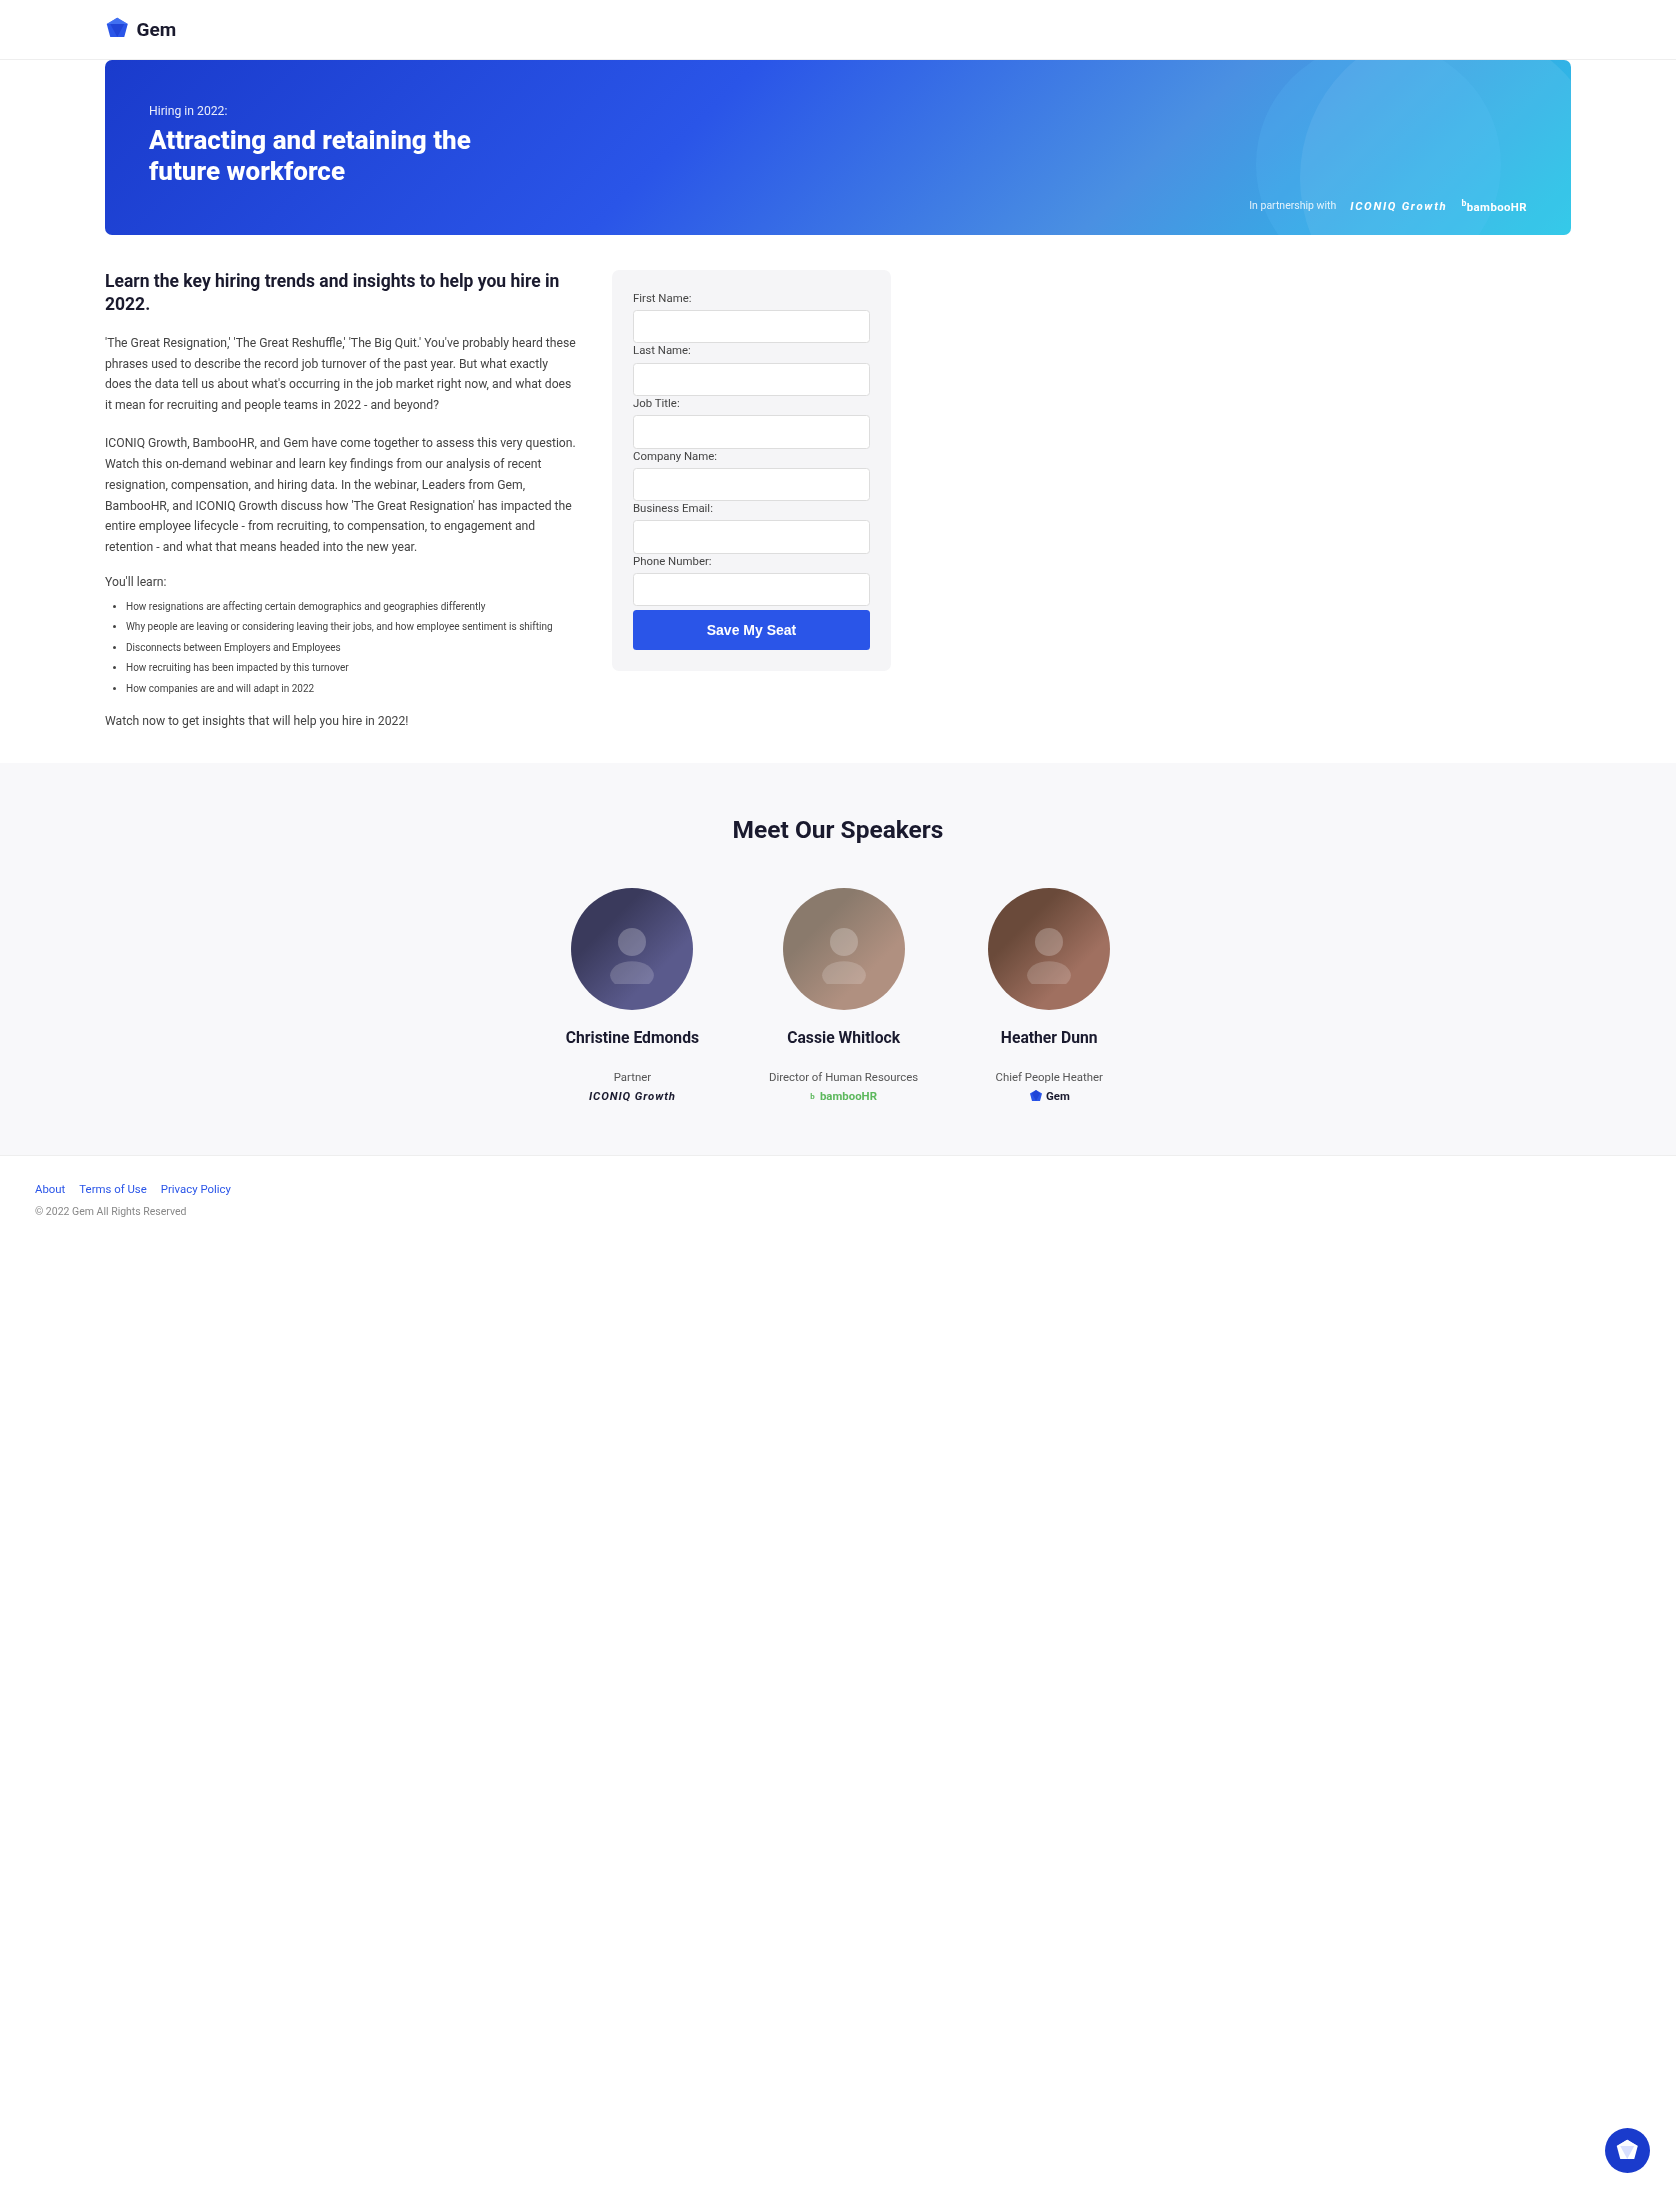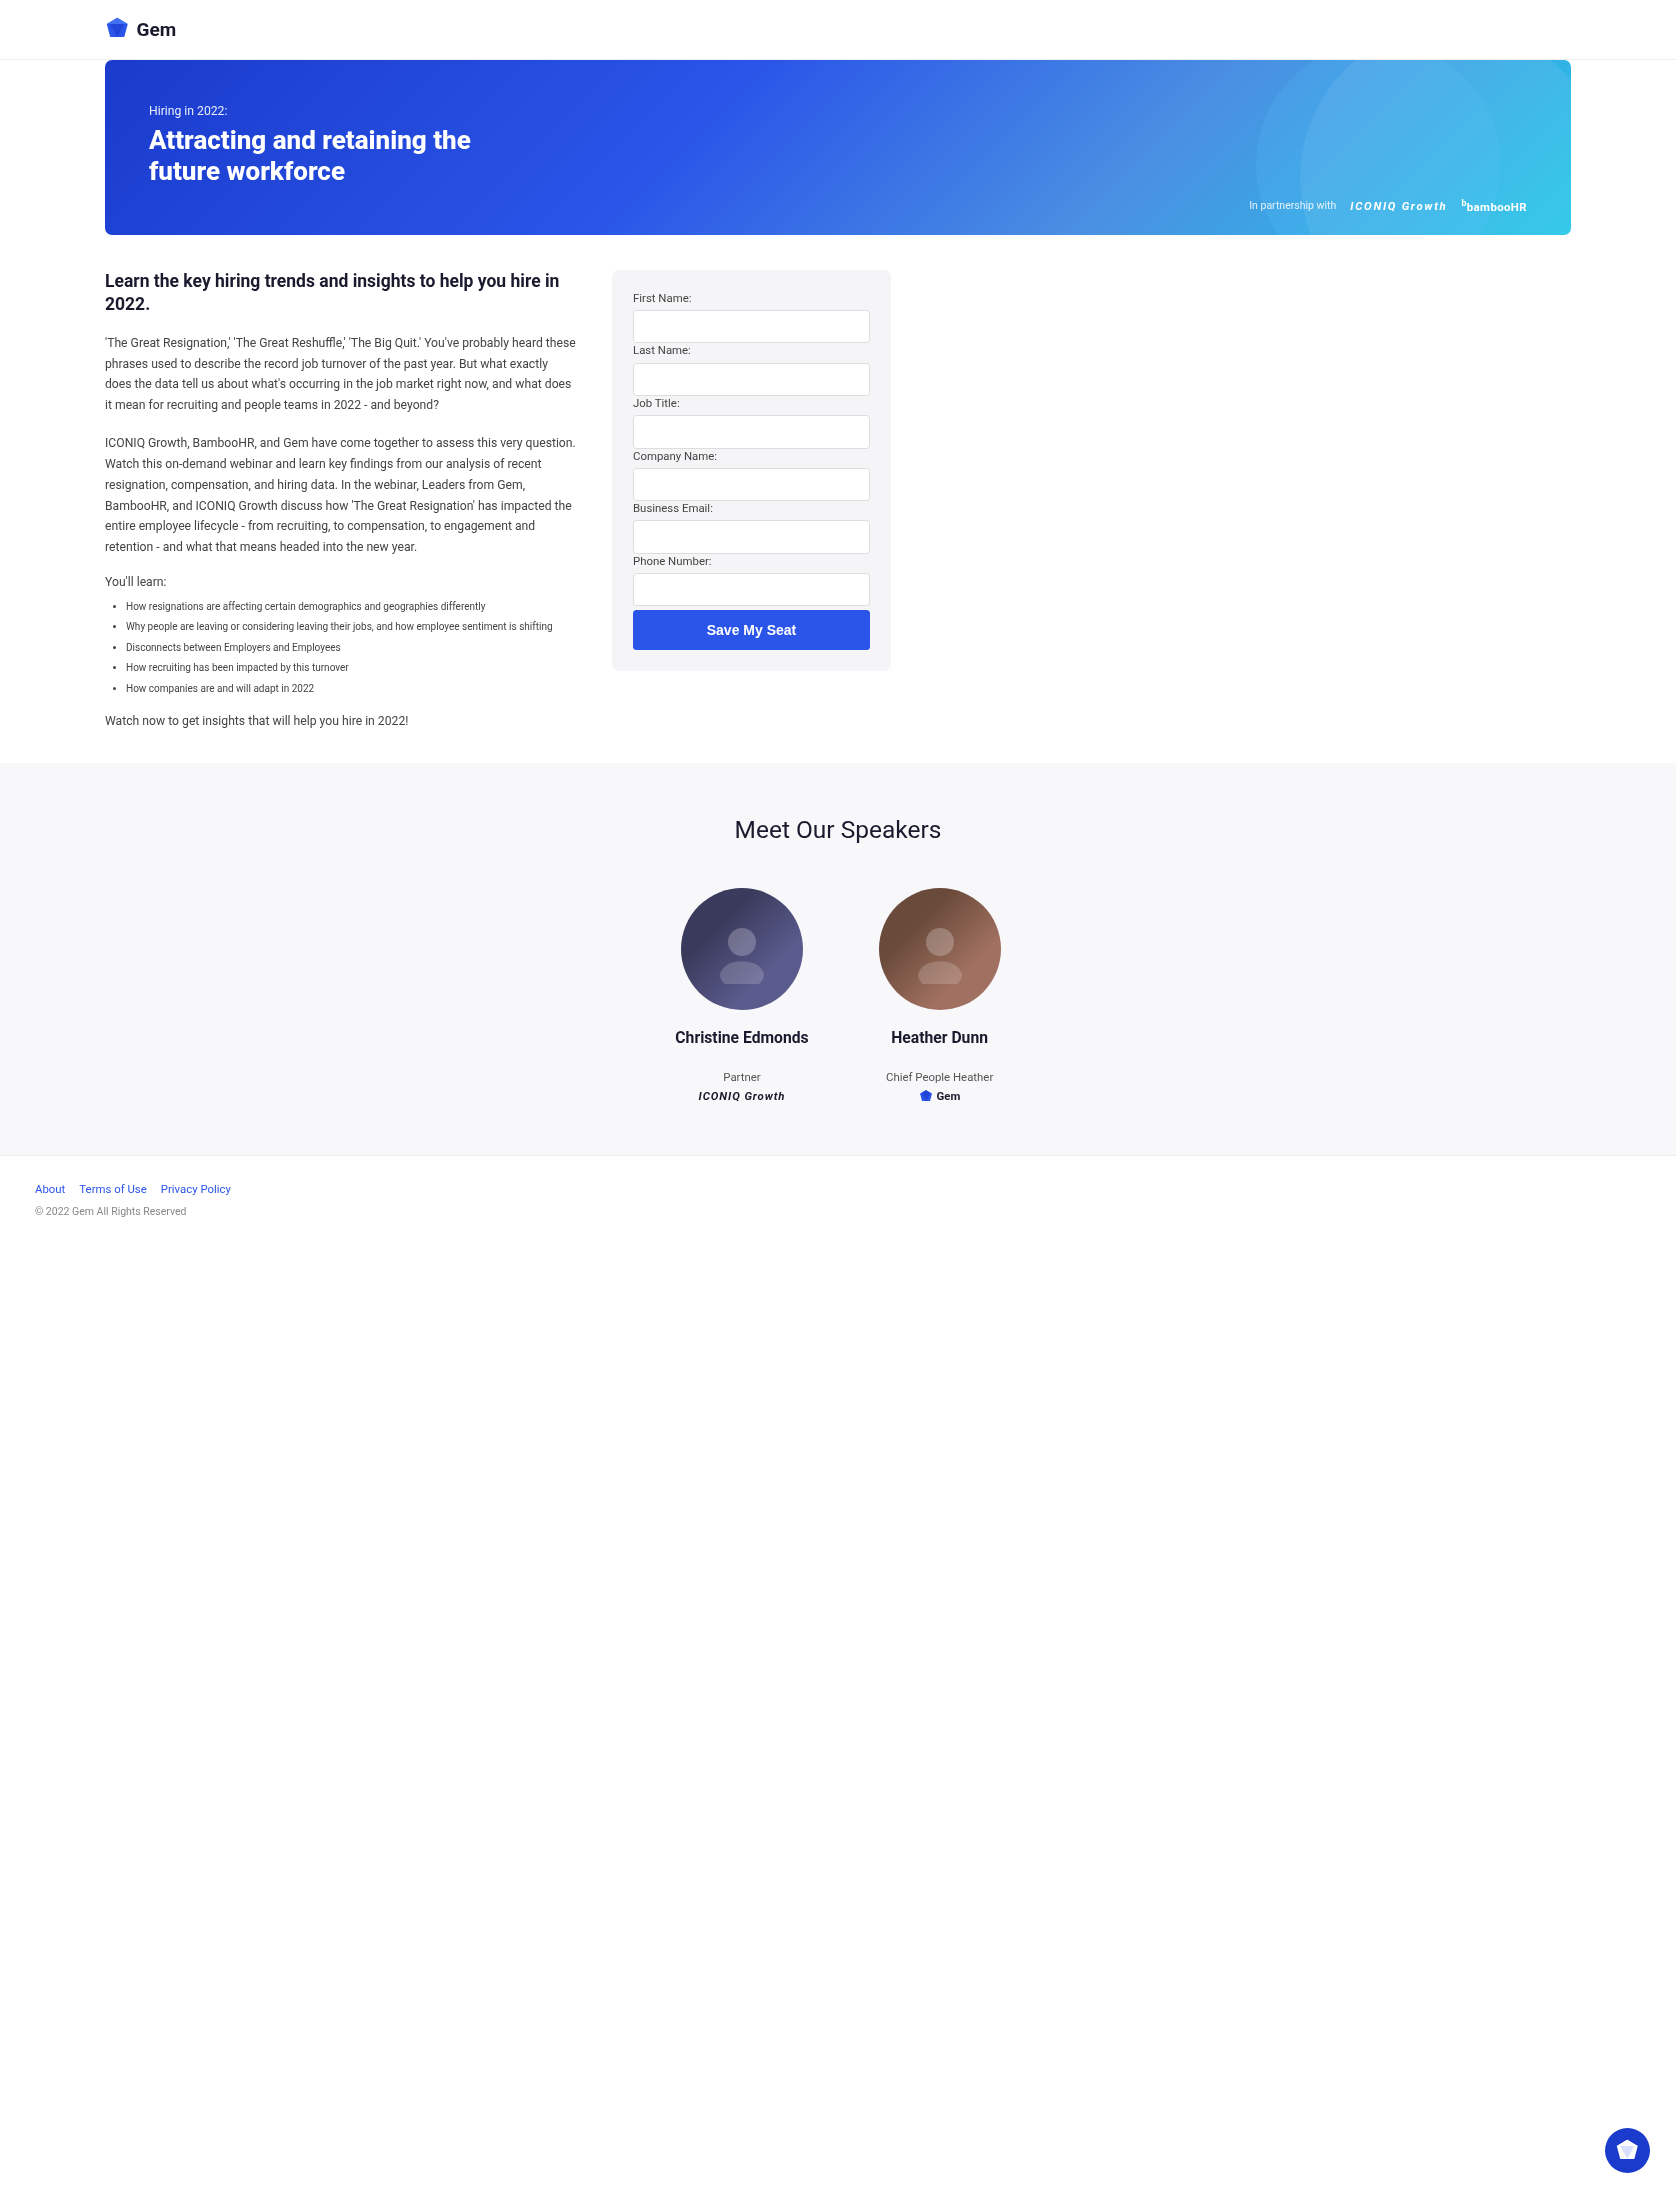--- a/index.html
+++ b/index.html
@@ -179,21 +179,21 @@
     }
 
     
     .speakers-section {
       background: #f8f8fa;
       padding: 52px 105px;
       text-align: center;
     }
     .speakers-title {
       font-size: 24.5px;
-      font-weight: 400;
+      font-weight: 700;
       color: #1a1a2e;
       margin-bottom: 44px;
     }
     .speakers-grid {
       display: flex;
       justify-content: center;
       gap: 70px;
     }
     .speaker-card {
       display: flex;
@@ -372,20 +372,34 @@
           <ellipse cx="40" cy="70" rx="25" ry="16" fill="rgba(255,255,255,0.3)"></ellipse>
         </svg>
       </div>
       <span class="speaker-name">Christine Edmonds</span>
       <span class="speaker-title">Partner</span>
       <span class="speaker-company company-iconiq">
         <span>ICONIQ Growth</span>
       </span>
     </div>
 
+    <div class="speaker-card">
+      <div class="speaker-avatar avatar-cassie">
+        <svg viewBox="0 0 80 80" fill="none">
+          <circle cx="40" cy="32" r="16" fill="rgba(255,255,255,0.4)"></circle>
+          <ellipse cx="40" cy="70" rx="25" ry="16" fill="rgba(255,255,255,0.3)"></ellipse>
+        </svg>
+      </div>
+      <span class="speaker-name">Cassie Whitlock</span>
+      <span class="speaker-title">Director of Human Resources</span>
+      <span class="speaker-company company-bamboo">
+        <sup style="font-size:7.9px;">b</sup>
+          <span>bambooHR</span>
+      </span>
+    </div>
 
     <div class="speaker-card">
       <div class="speaker-avatar avatar-heather">
         <svg viewBox="0 0 80 80" fill="none">
           <circle cx="40" cy="32" r="16" fill="rgba(255,255,255,0.4)"></circle>
           <ellipse cx="40" cy="70" rx="25" ry="16" fill="rgba(255,255,255,0.3)"></ellipse>
         </svg>
       </div>
       <span class="speaker-name">Heather Dunn</span>
       <span class="speaker-title">Chief People Heather</span>

